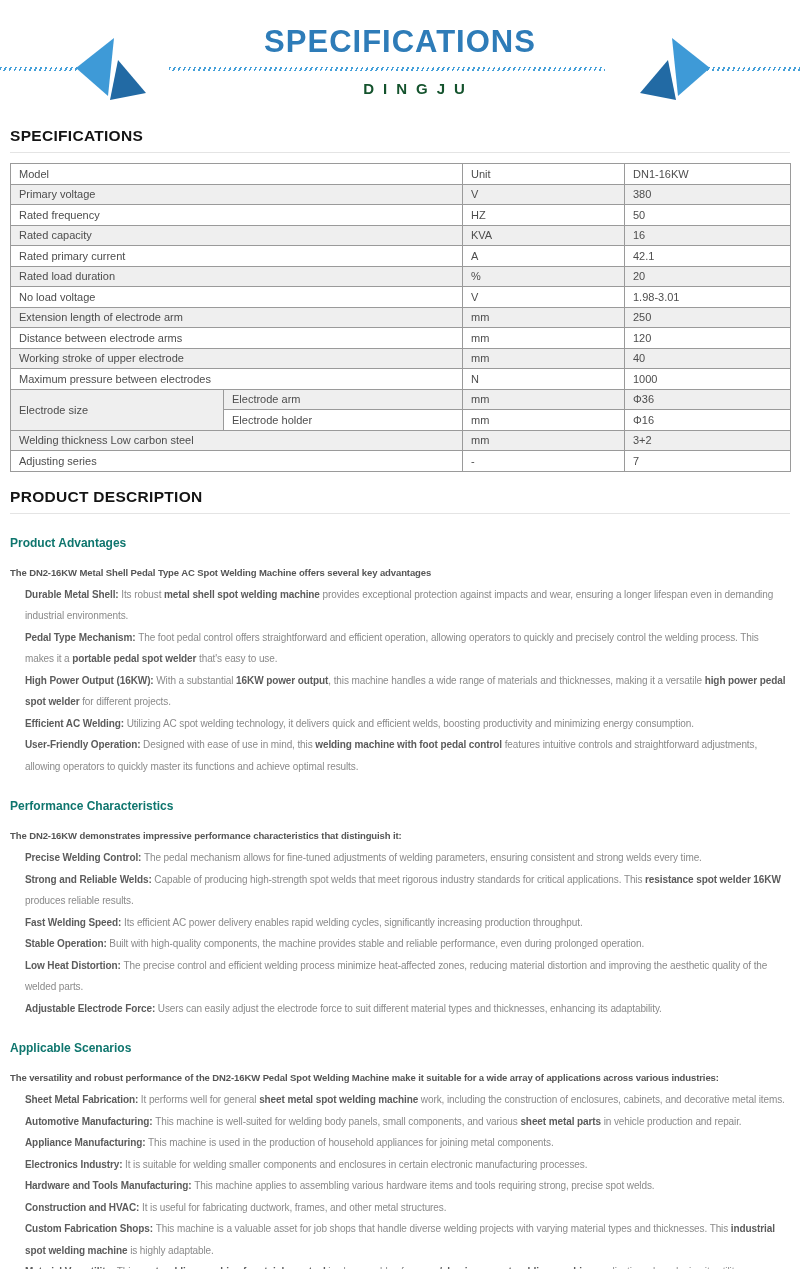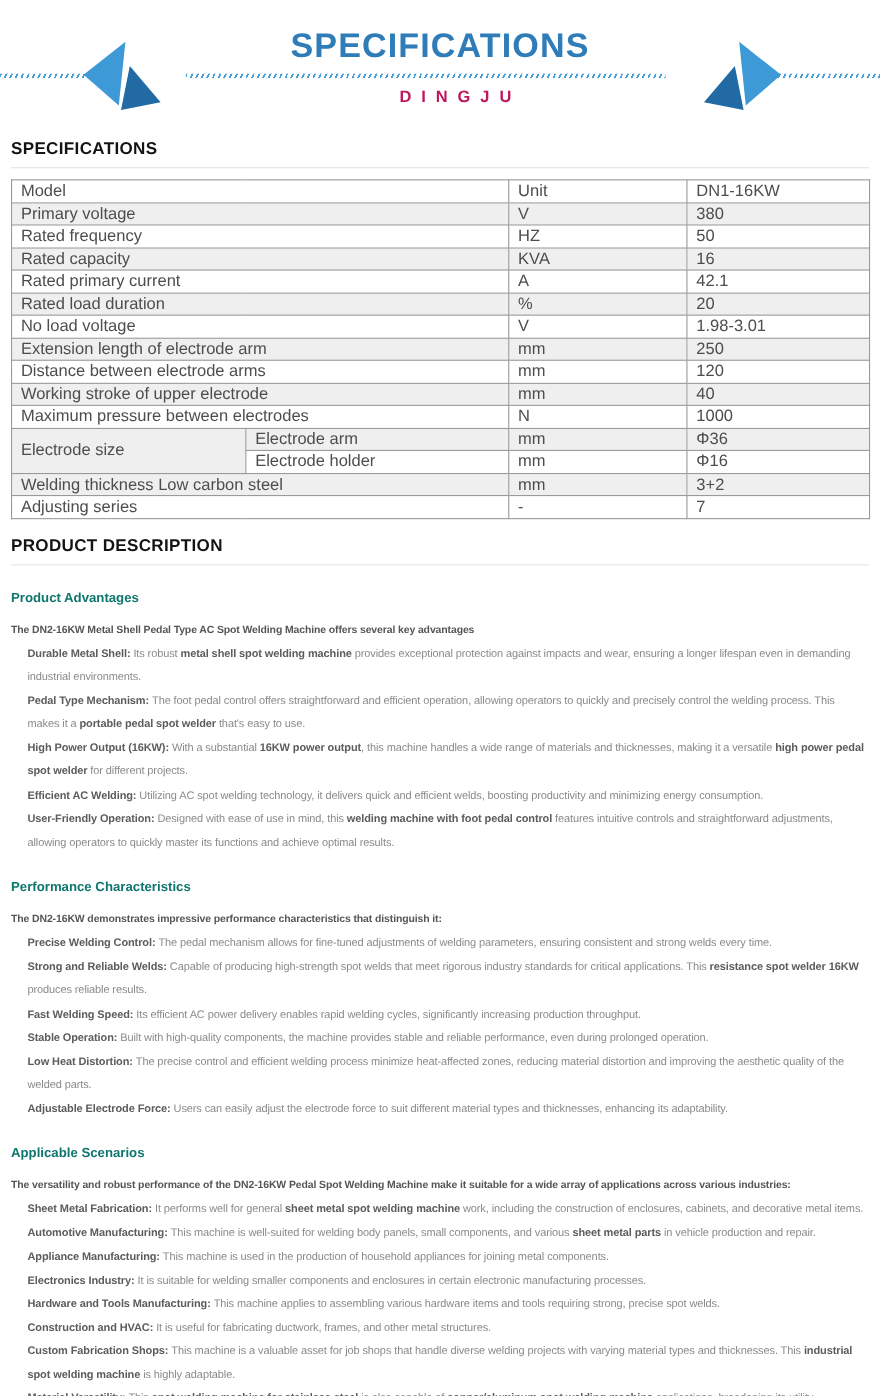--- a/index.html
+++ b/index.html
@@ -14,21 +14,21 @@
   
   .banner { position: relative; height: 114px; width: 800px; }
   .banner-title {
     position: absolute; top: 24px; left: 0; width: 100%;
     text-align: center; font-size: 31px; font-weight: bold;
     letter-spacing: 1px; color: #2e7cb8;
   }
   .banner-subtitle {
     position: absolute; top: 80px; left: 0; width: 100%;
     text-align: center; font-size: 15px; font-weight: bold;
-    letter-spacing: 9px; text-indent: 9px; color: #be185d; padding-left: 28px;
+    letter-spacing: 9px; text-indent: 9px; color: #14532d; padding-left: 28px;
   }
   .dash {
     position: absolute; top: 67px; height: 4px;
     background: repeating-linear-gradient(115deg, #45a0d9 0 1.6px, transparent 1.6px 4.6px);
   }
   .dash-left  { left: 0;    width: 82px;  }
   .dash-mid   { left: 169px; width: 436px; }
   .dash-right { left: 688px; width: 112px; }
   .decor { position: absolute; top: 30px; width: 80px; height: 72px; }
   .decor-left  { left: 72px; }
@@ -37,21 +37,21 @@
   
   .section-heading {
     font-size: 15.5px; font-weight: bold; color: #141414;
     letter-spacing: 0.3px; margin: 13px 0 7px;
   }
   .rule { border: 0; border-top: 1px solid #e4e4e4; margin: 0 0 10px; }
 
   
   table.spec {
     width: 780px; border-collapse: collapse; table-layout: fixed;
-    font-size: 15px; color: #4d4d4d; margin-bottom: 16px;
+    font-size: 11px; color: #4d4d4d; margin-bottom: 16px;
   }
   table.spec td {
     border: 1px solid #9a9a9a; padding: 0 8px; height: 20.5px;
     vertical-align: middle; overflow: hidden; white-space: nowrap;
   }
   table.spec tr.alt td { background: #efefef; }
   table.spec td.ecell { background: #efefef; }
 
   
   .desc-section-title {

